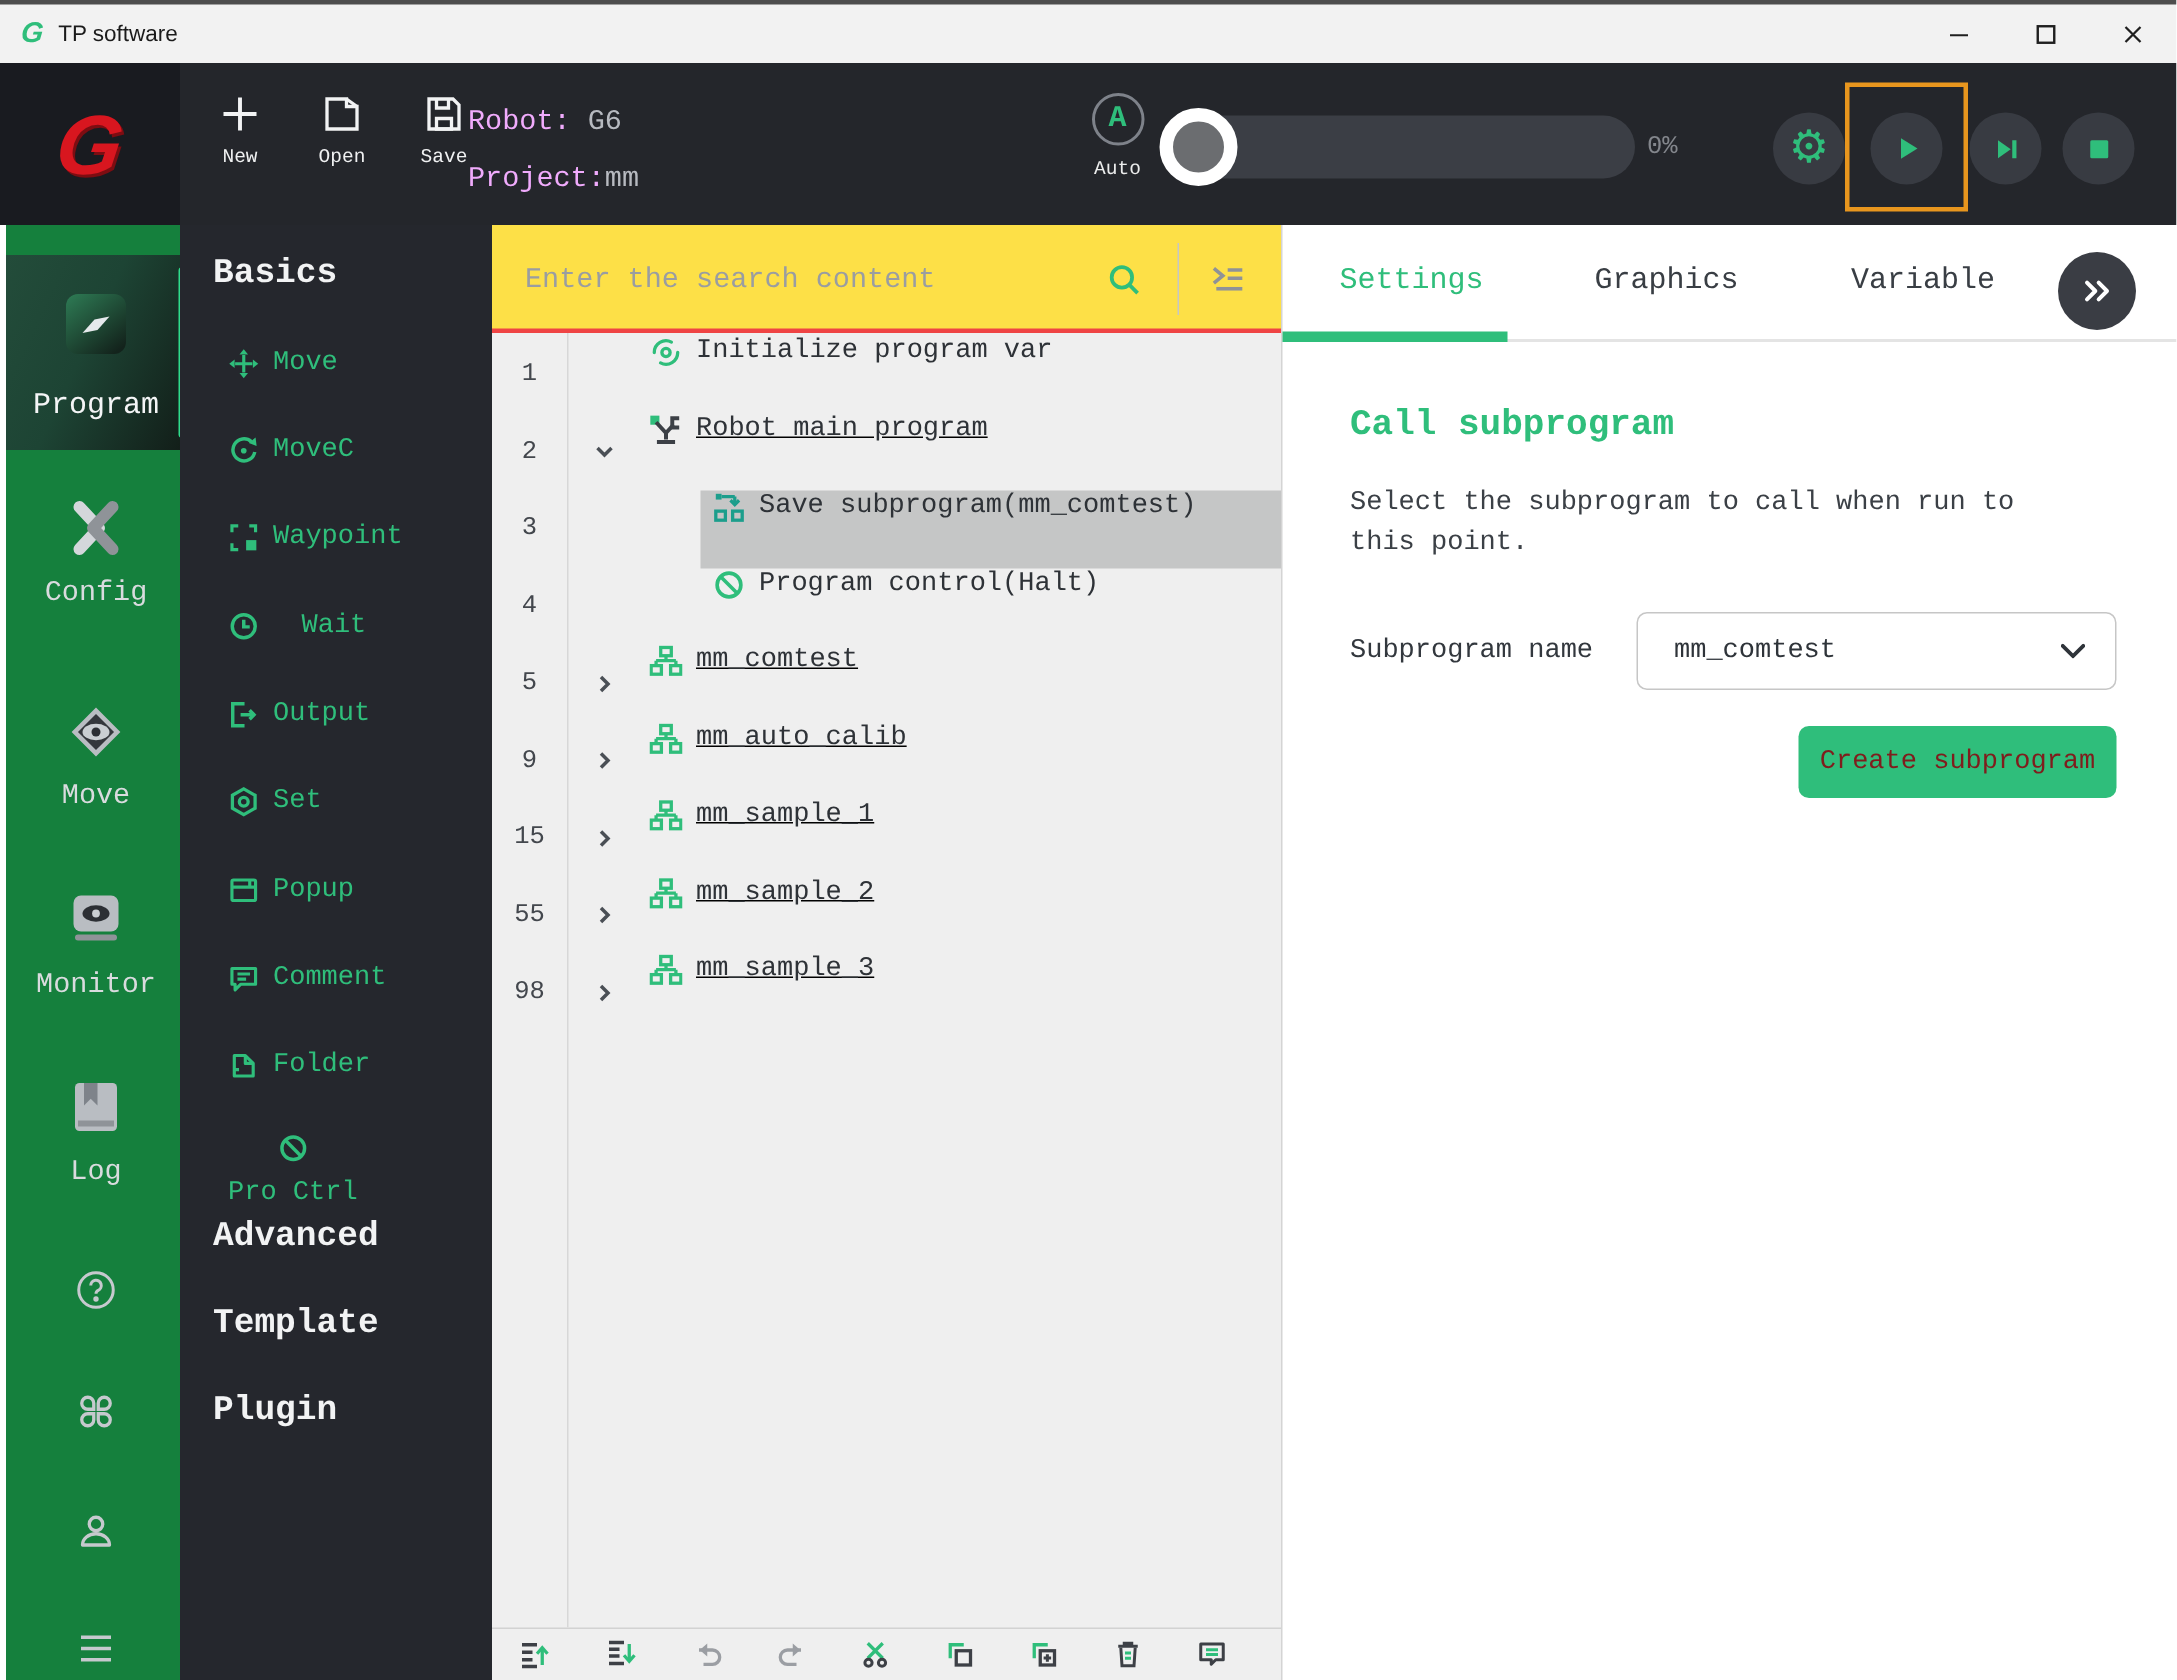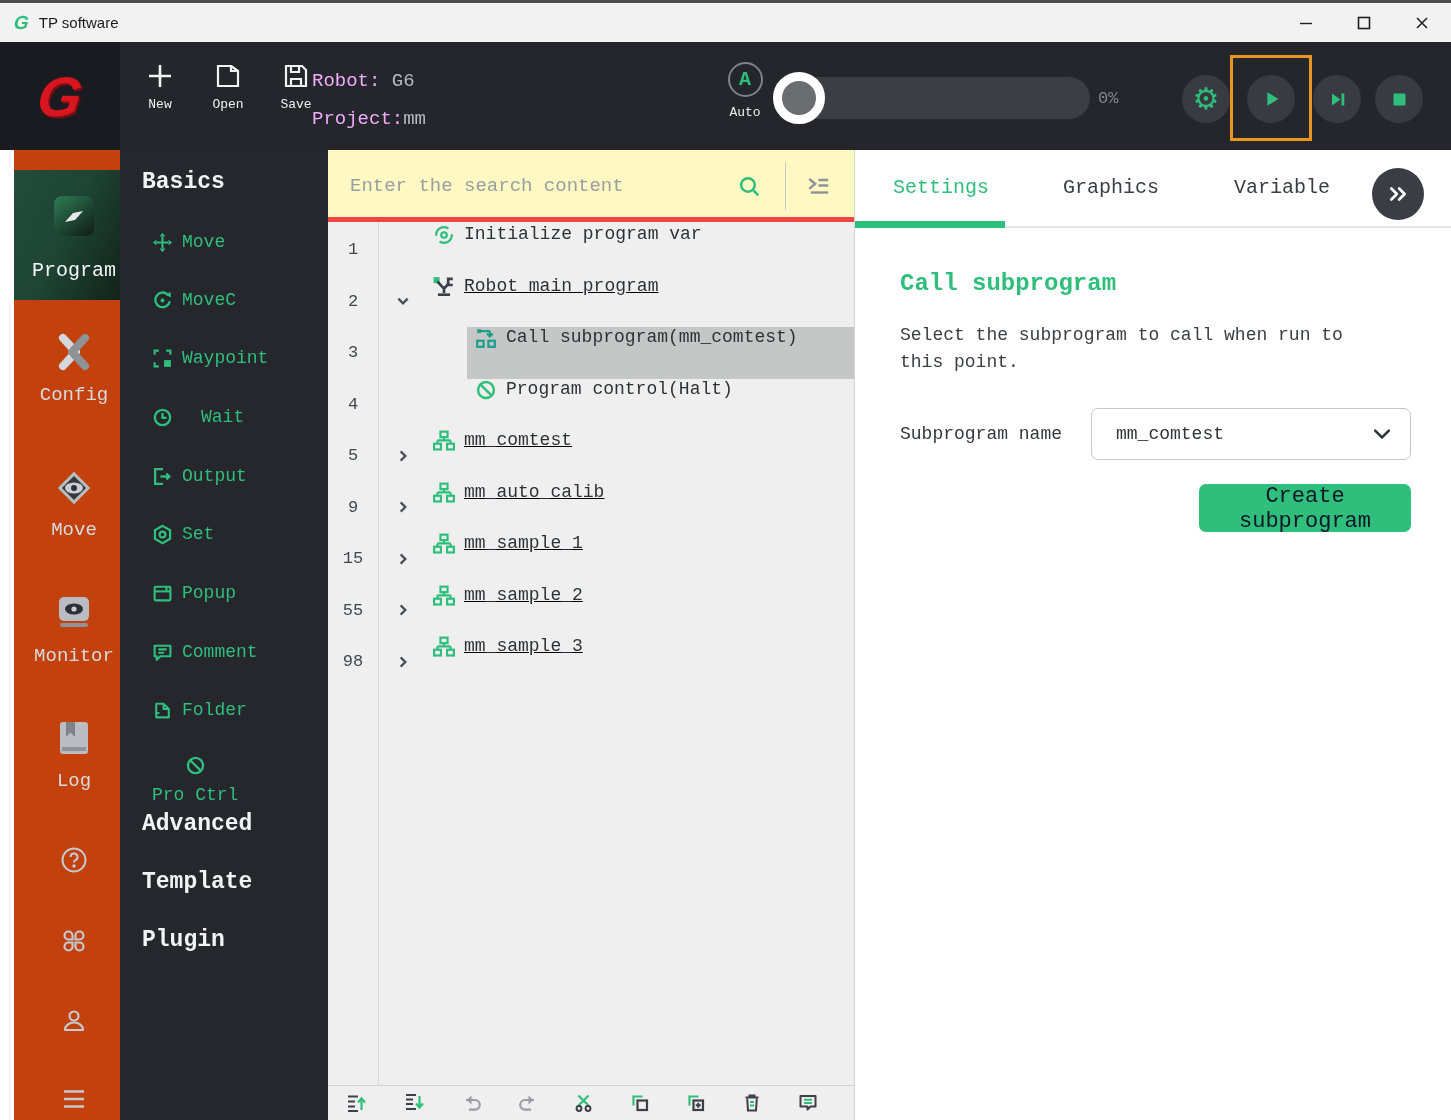--- a/index.html
+++ b/index.html
@@ -51,21 +51,21 @@
   .run-step { left:1313px; }
   .run-stop { left:1375px; }
   .run-gear .glyph { color:#2fbe7b; font-size:30px; line-height:1; font-family:"DejaVu Sans",sans-serif; }
   .highlight-box { position:absolute; left:1230px; top:13px; width:82px; height:86px;
                    border:3px solid #e8961e; pointer-events:none; }
 
   
   .main { position:absolute; left:0; top:150px; width:100%; height:970px; }
 
   
-  .iconstrip { position:absolute; left:14px; top:0; width:120px; height:100%; background:#c2410c; }
+  .iconstrip { position:absolute; left:4px; top:0; width:120px; height:100%; background:#15803d; }
   .program-tile { position:absolute; left:0; top:20px; width:120px; height:130px;
                   background:linear-gradient(115deg,#234c3a 0%,#1d4434 45%,#121d18 100%); cursor:pointer; }
   .program-tile .accent-bar { position:absolute; right:0px; top:8px; bottom:8px; width:5px;
                   border-radius:3px; background:#2fdc8b; }
   .program-tile .tile-icon { position:absolute; left:36px; top:22px; }
   .tile-label { position:absolute; left:0; bottom:18px; width:100%; text-align:center;
                 font-size:20px; color:#f4f5f6; }
   .strip-item { position:absolute; left:0; width:120px; text-align:center; cursor:pointer; }
   .strip-item .s-label { font-size:19px; color:#d9dbde; }
   .strip-icon { display:block; margin:0 auto; }
@@ -74,22 +74,22 @@
   
   .palette { position:absolute; left:120px; top:0; width:208px; height:100%; background:#25272d; }
   .palette-title { position:absolute; left:22px; font-size:23px; font-weight:bold; color:#f2f3f4; }
   .palette-item { position:absolute; left:32px; display:flex; align-items:center; gap:9px;
                   color:#2fbe7b; font-size:18px; cursor:pointer; height:26px; }
   .palette-item svg { flex:none; }
   .palette-section { position:absolute; left:22px; font-size:23px; font-weight:bold; color:#f2f3f4; cursor:pointer; }
 
   
   .editor { position:absolute; left:328px; top:0; width:526px; height:100%; background:#efefef; }
-  .searchbar { position:absolute; left:0; top:0; width:100%; height:72px; background:#fef9c3;
-               border-bottom:5px solid #ef4444; }
+  .searchbar { position:absolute; left:0; top:0; width:100%; height:72px; background:#fde047;
+               border-bottom:3px solid #ef4444; }
   .search-input { position:absolute; left:0; top:0; width:457px; height:71px; border:none; outline:none;
                   background:transparent; padding:0 44px 0 22px; font-size:19px;
                   font-family:"Liberation Mono","DejaVu Sans Mono",monospace; color:#4a4e53; }
   .search-input::placeholder { color:#9a9da1; }
   .search-icon { position:absolute; left:410px; top:25px; cursor:pointer; }
   .search-divider { position:absolute; left:457px; top:12px; width:1px; height:48px; background:#c6c6c6; }
   .outline-toggle { position:absolute; left:478px; top:24px; cursor:pointer; }
 
   .tree { position:absolute; left:0; top:72px; width:100%; bottom:35px; background:#efefef; padding-top:2px; }
   .gutter-line { position:absolute; left:50px; top:0; bottom:0; width:1px; background:#d7d7d7; }
@@ -120,21 +120,21 @@
   .tab-more { position:absolute; left:517px; top:18px; width:52px; height:52px; border-radius:50%;
               background:#3a3d44; display:flex; align-items:center; justify-content:center; cursor:pointer; }
   .insp-heading { position:absolute; left:45px; top:120px; font-size:24px; font-weight:bold; color:#2fbe7b; }
   .insp-desc { position:absolute; left:45px; top:172px; width:480px; font-size:18px; line-height:27px; color:#3b4046; }
   .field-label { position:absolute; left:45px; top:274px; font-size:18px; color:#33383e; }
   .dropdown { position:absolute; left:236px; top:258px; width:320px; height:52px; border:1.5px solid #c6c6c6;
               border-radius:7px; background:#fff; display:flex; align-items:center;
               justify-content:space-between; padding:0 20px 0 24px; cursor:pointer; }
   .dropdown .dval { font-size:18px; color:#2f343a; }
   .create-btn { position:absolute; left:344px; top:334px; width:212px; height:48px; border:none;
-                border-radius:7px; background:#2fbe7b; color:#0f172a; font-size:22px;
+                border-radius:7px; background:#2fbe7b; color:#7f1d1d; font-size:18px;
                 font-family:"Liberation Mono","DejaVu Sans Mono",monospace; cursor:pointer; }
 </style>
 </head>
 <body>
 
 <div class="app">
 
   <div class="titlebar">
     <span class="app-logo">G</span>
     <span class="title">TP software</span>
@@ -460,21 +460,21 @@
         <div class="trow lvl2 selected">
           <span class="ln">3</span>
           <span class="inner">
             <svg width="22" height="22" viewBox="0 0 20 20" fill="none" stroke="#1c9e8c" stroke-width="2">
               <rect x="2" y="2" width="3.5" height="3.5" fill="#1c9e8c" stroke="none"></rect>
               <path d="M5.5 3.7 h8 M13.5 3.7 v4.3"></path>
                 <path d="M10.9 5.9 L13.5 8.6 L16.1 5.9"></path>
               <rect x="2" y="12.5" width="5.8" height="5.5"></rect>
                 <rect x="12.2" y="12.5" width="5.8" height="5.5"></rect>
             </svg>
-            <span class="lbl">Call subprogram(mm_comtest)</span>
+            <span class="lbl">Save subprogram(mm_comtest)</span>
           </span>
         </div>
 
         <div class="trow lvl2">
           <span class="ln">4</span>
           <span class="inner">
             <svg width="22" height="22" viewBox="0 0 20 20" fill="none" stroke="#2fbe7b" stroke-width="2.2">
               <circle cx="10" cy="10" r="7.2"></circle>
                 <path d="M5.3 5.3 L14.7 14.7"></path>
             </svg>

